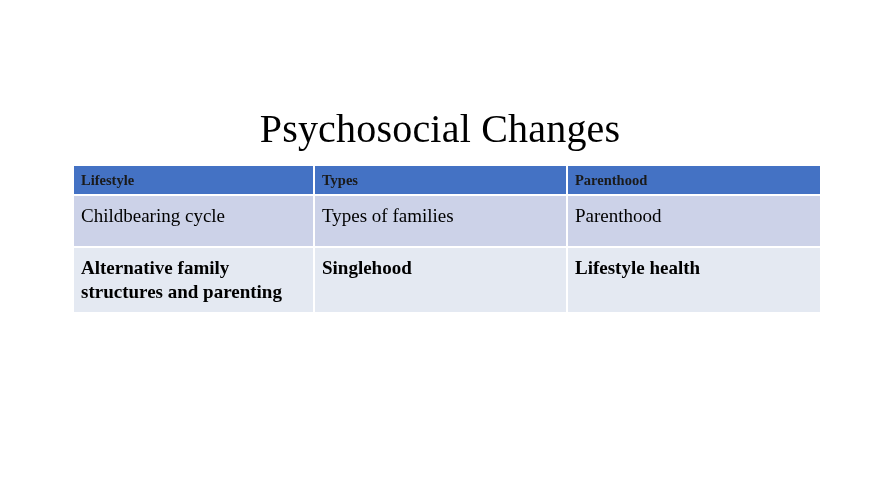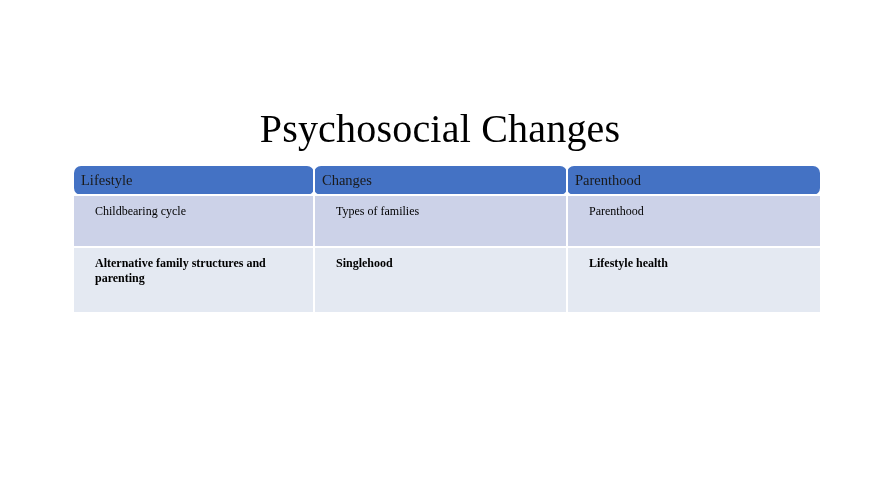--- a/index.html
+++ b/index.html
@@ -48,34 +48,33 @@
     font-family: "Liberation Serif", serif;
   }
   table.content-table col.c1 { width: 240px; }
   table.content-table col.c2 { width: 253px; }
   table.content-table col.c3 { width: 253px; }
 
   table.content-table th {
     background: #4472C4;
     color: #1a1a1a;
     font-size: 14.5px;
-    font-weight: normal;
+    font-weight: bold;
     text-align: left;
     padding: 4px 8px 4px 7px;
     height: 20px;
     vertical-align: middle;
     border-right: 2px solid #ffffff;
     border-bottom: 2px solid #ffffff;
-    border-radius: 7px;
   }
   table.content-table th:last-child { border-right: none; }
 
   table.content-table td {
-    font-size: 12px;
-    padding: 8px 8px 8px 21px;
+    font-size: 19px;
+    padding: 8px 8px 8px 7px;
     vertical-align: top;
     border-right: 2px solid #ffffff;
     border-bottom: 2px solid #ffffff;
     line-height: 1.25;
   }
   table.content-table td:last-child { border-right: none; }
 
   tr.band-a td { background: #ccd2e8; height: 34px; }
   tr.band-b td { background: #e4e9f2; height: 48px; font-weight: bold; }
 </style>
@@ -89,21 +88,21 @@
   <div class="table-wrap">
     <table class="content-table">
       <colgroup>
         <col class="c1">
         <col class="c2">
         <col class="c3">
       </colgroup>
       <thead>
         <tr>
           <th>Lifestyle</th>
-          <th>Changes</th>
+          <th>Types</th>
           <th>Parenthood</th>
         </tr>
       </thead>
       <tbody>
         <tr class="band-a">
           <td>Childbearing cycle</td>
           <td>Types of families</td>
           <td>Parenthood</td>
         </tr>
         <tr class="band-b">

